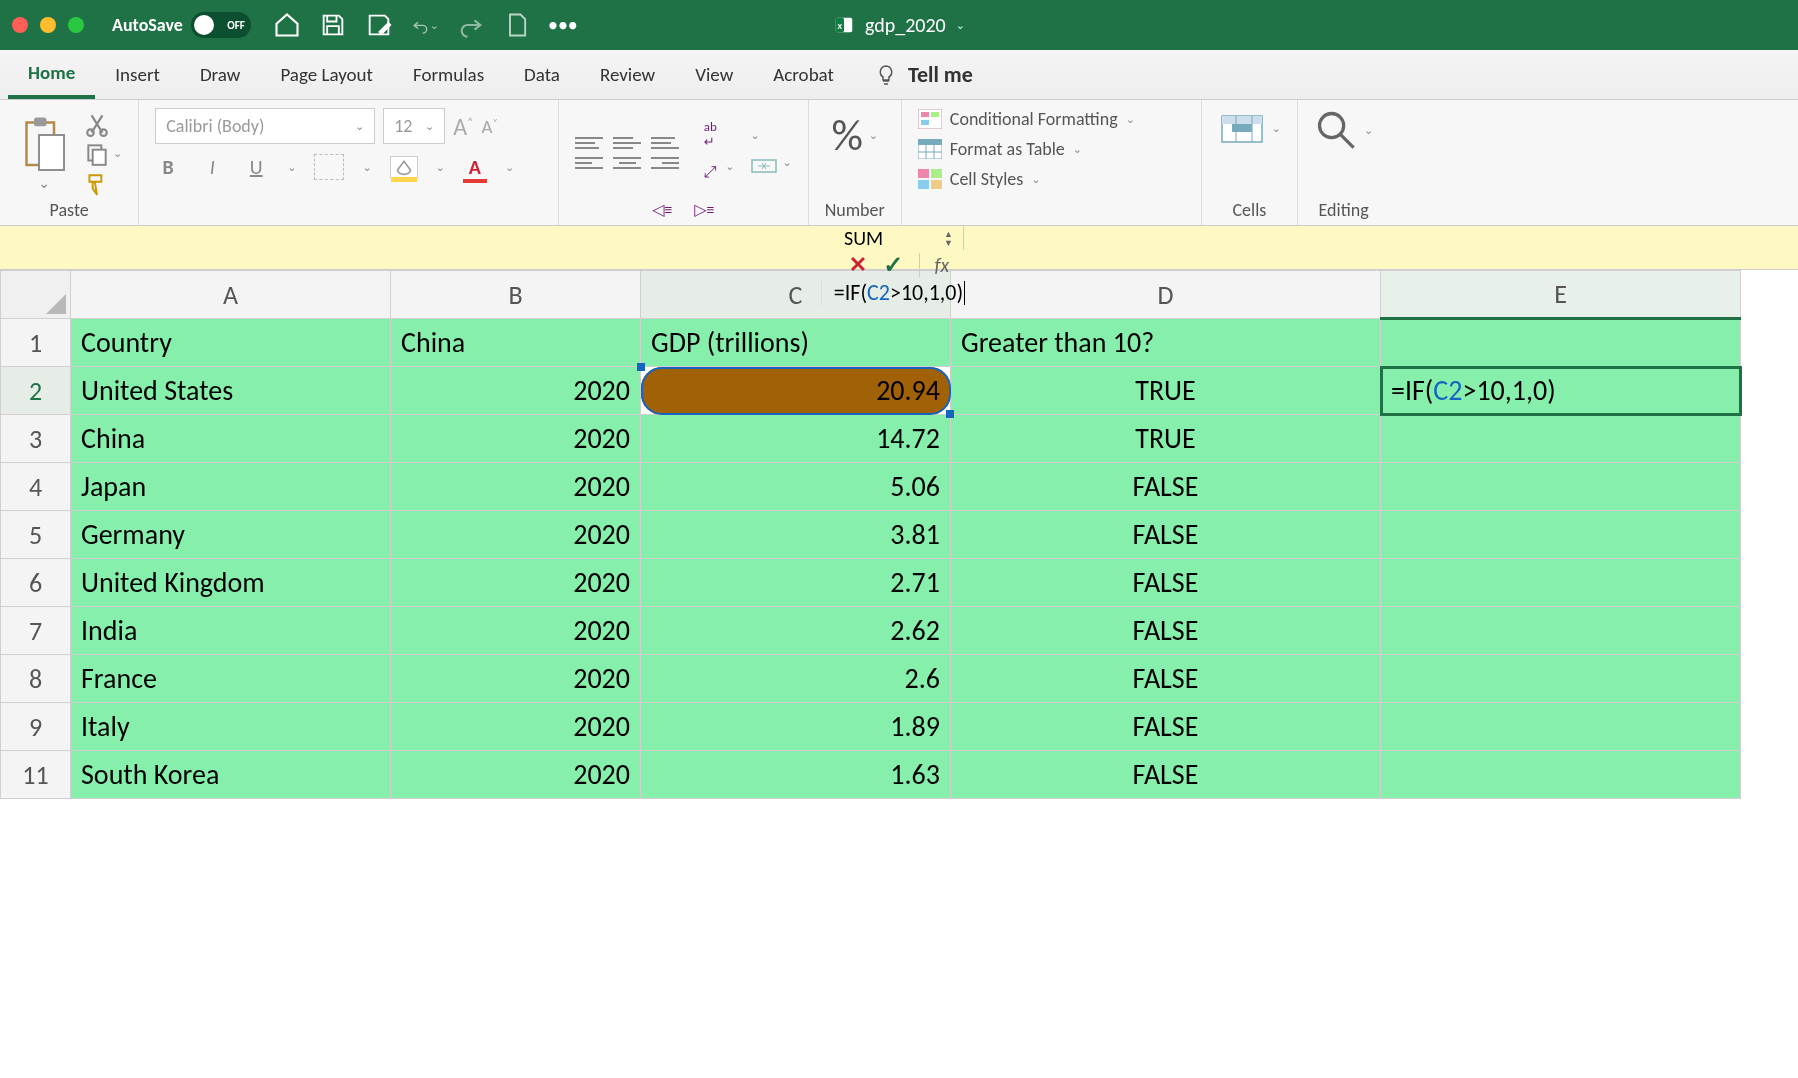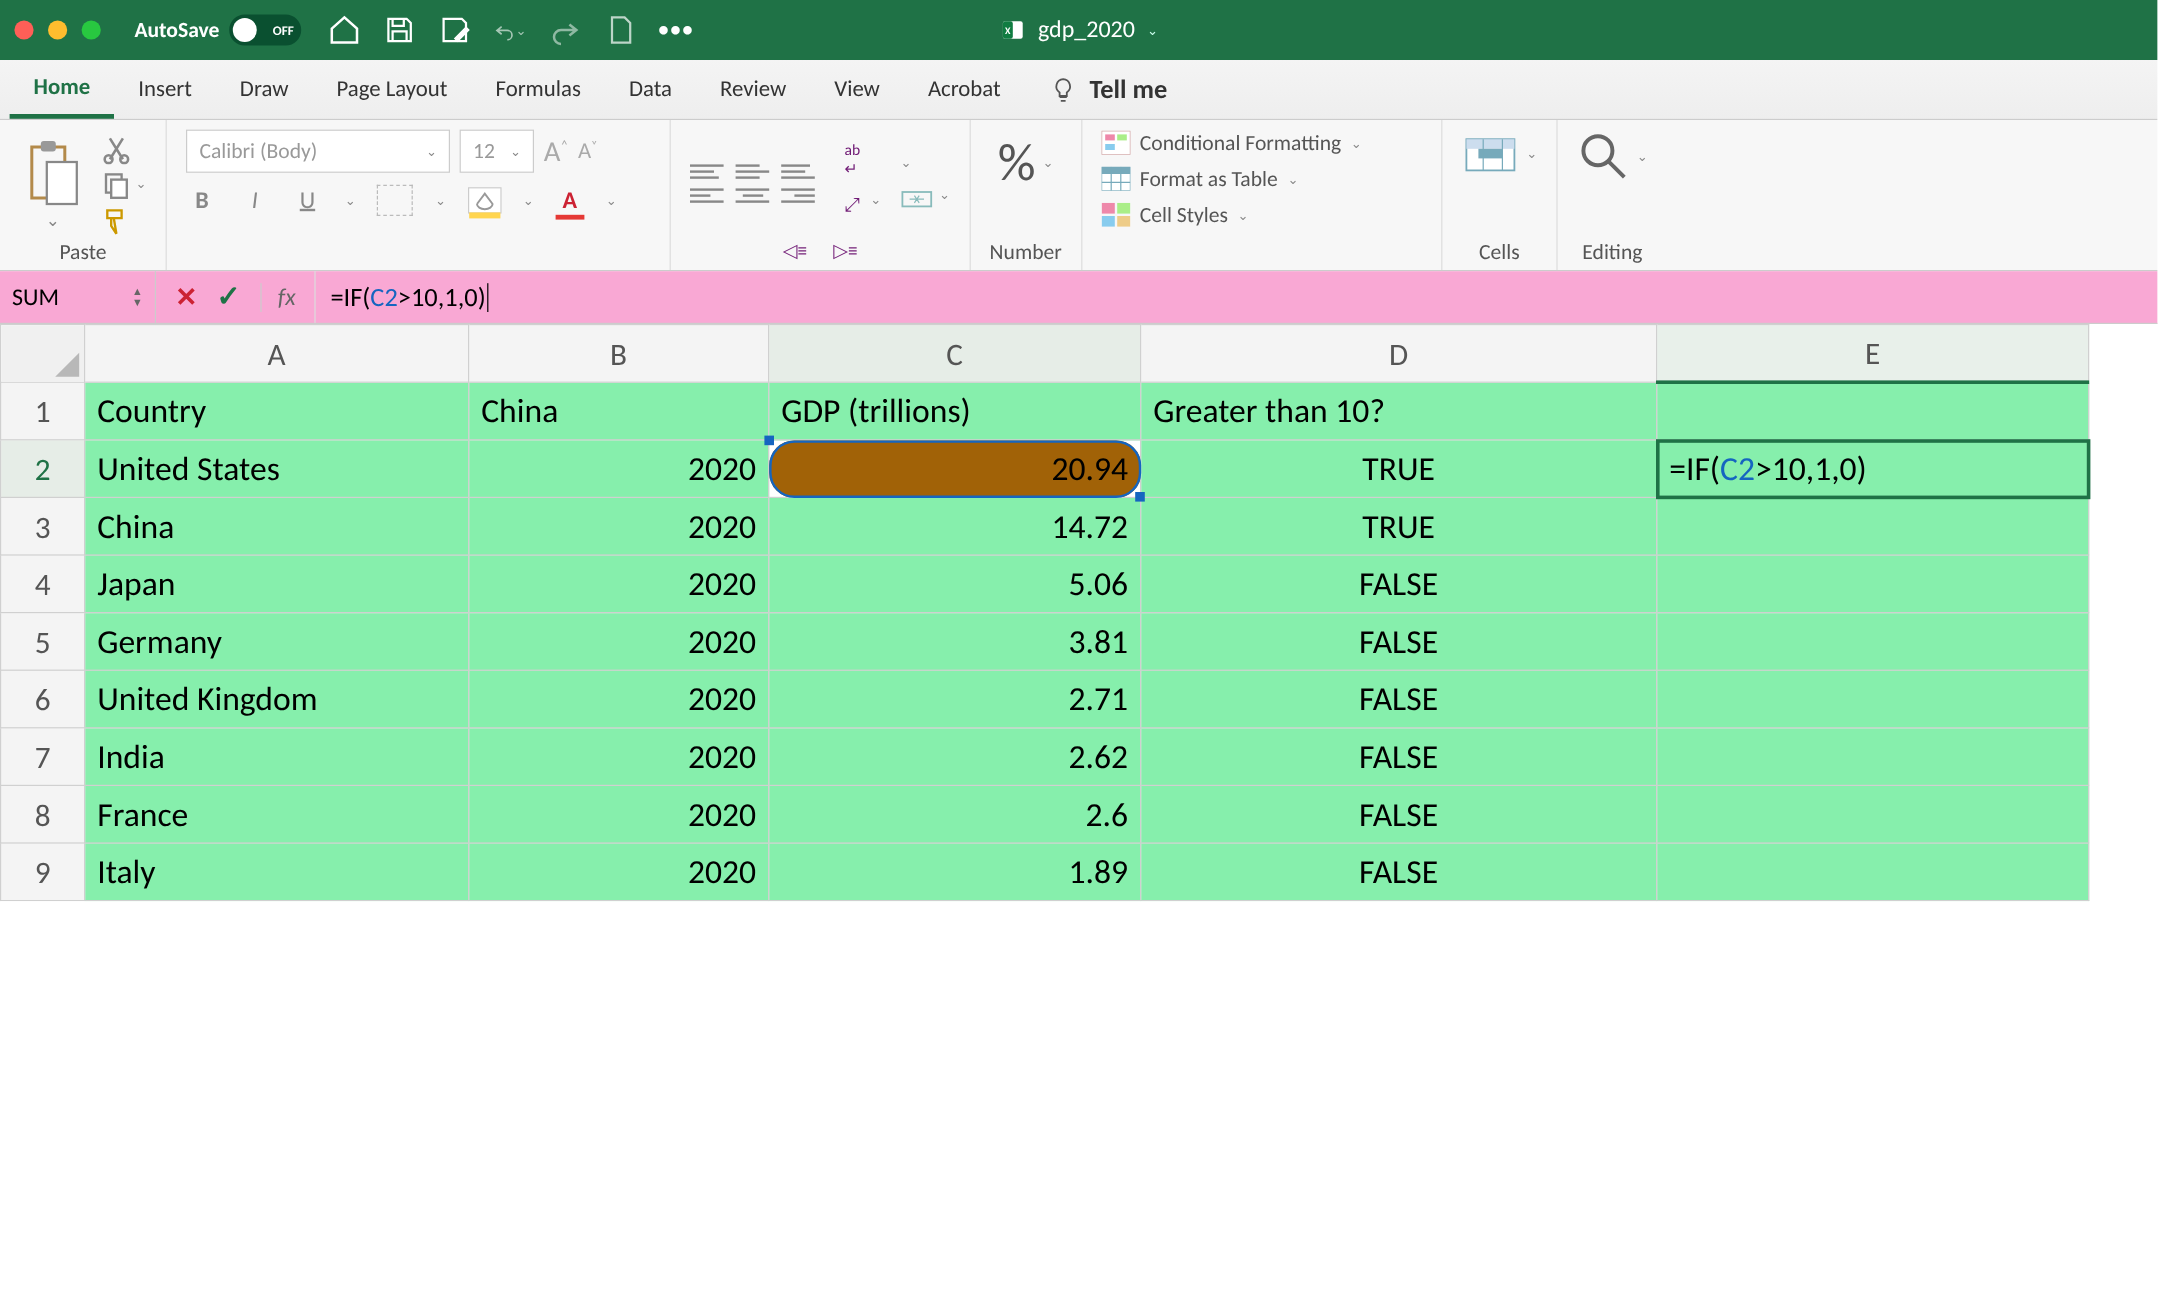--- a/index.html
+++ b/index.html
@@ -53,21 +53,21 @@
 .align-cell span { height:2px; background:#888; }
 .sub-icon { width: 30px; height: 24px; display:flex; align-items:center; justify-content:center; color:#701a75; font-size:16px; gap:2px; }
 .pct { font-size: 44px; color: #555; font-weight: 300; }
 .styles-col { display:flex; flex-direction:column; gap:8px; }
 .style-row { display:flex; align-items:center; gap:8px; font-size:18px; color:#555; }
 .style-swatch { width:24px; height:20px; }
 .cells-icon { width: 48px; height: 40px; }
 .editing-icon { width: 44px; height: 44px; }
 
 
-.formula-bar { height: 44px; border-bottom: 1px solid #ccc; display: flex; align-items: center; background: #f9a8d4; }
+.formula-bar { height: 44px; border-bottom: 1px solid #ccc; display: flex; align-items: center; background: #fef9c3; flex-direction: column; }
 .namebox { width: 130px; border-right: 1px solid #ccc; height: 100%; display: flex; align-items: center; justify-content: space-between; padding: 0 10px; font-size: 20px; }
 .namebox-arrows { display:flex; flex-direction:column; font-size:9px; color:#666; line-height:9px; }
 .fb-icons { display: flex; align-items: center; gap: 16px; padding: 0 16px; }
 .fb-x { color: #c23; font-size: 22px; font-weight: 700; }
 .fb-check { color: #1f7246; font-size: 24px; font-weight: 700; }
 .fb-fx { font-style: italic; font-size: 20px; color: #666; border-left: 1px solid #ccc; padding-left:14px; }
 .formula-input { flex:1; padding: 0 12px; font-size: 22px; border-left: 1px solid #ddd; height:100%; display:flex; align-items:center; }
 .formula-ref { color: #1565c0; }
 
 
@@ -485,15 +485,23 @@
           <td class="cell"></td>
         </tr>
   <tr>
           <th class="rowhdr">9</th>
           <td class="cell left">Italy</td>
           <td class="cell right">2020</td>
           <td class="cell right">1.89</td>
           <td class="cell center">FALSE</td>
           <td class="cell"></td>
         </tr>
+  <tr>
+          <th class="rowhdr">11</th>
+          <td class="cell left">South Korea</td>
+          <td class="cell right">2020</td>
+          <td class="cell right">1.63</td>
+          <td class="cell center">FALSE</td>
+          <td class="cell"></td>
+        </tr>
 </tbody>
     </table>
 </div>
 
 </body></html>

